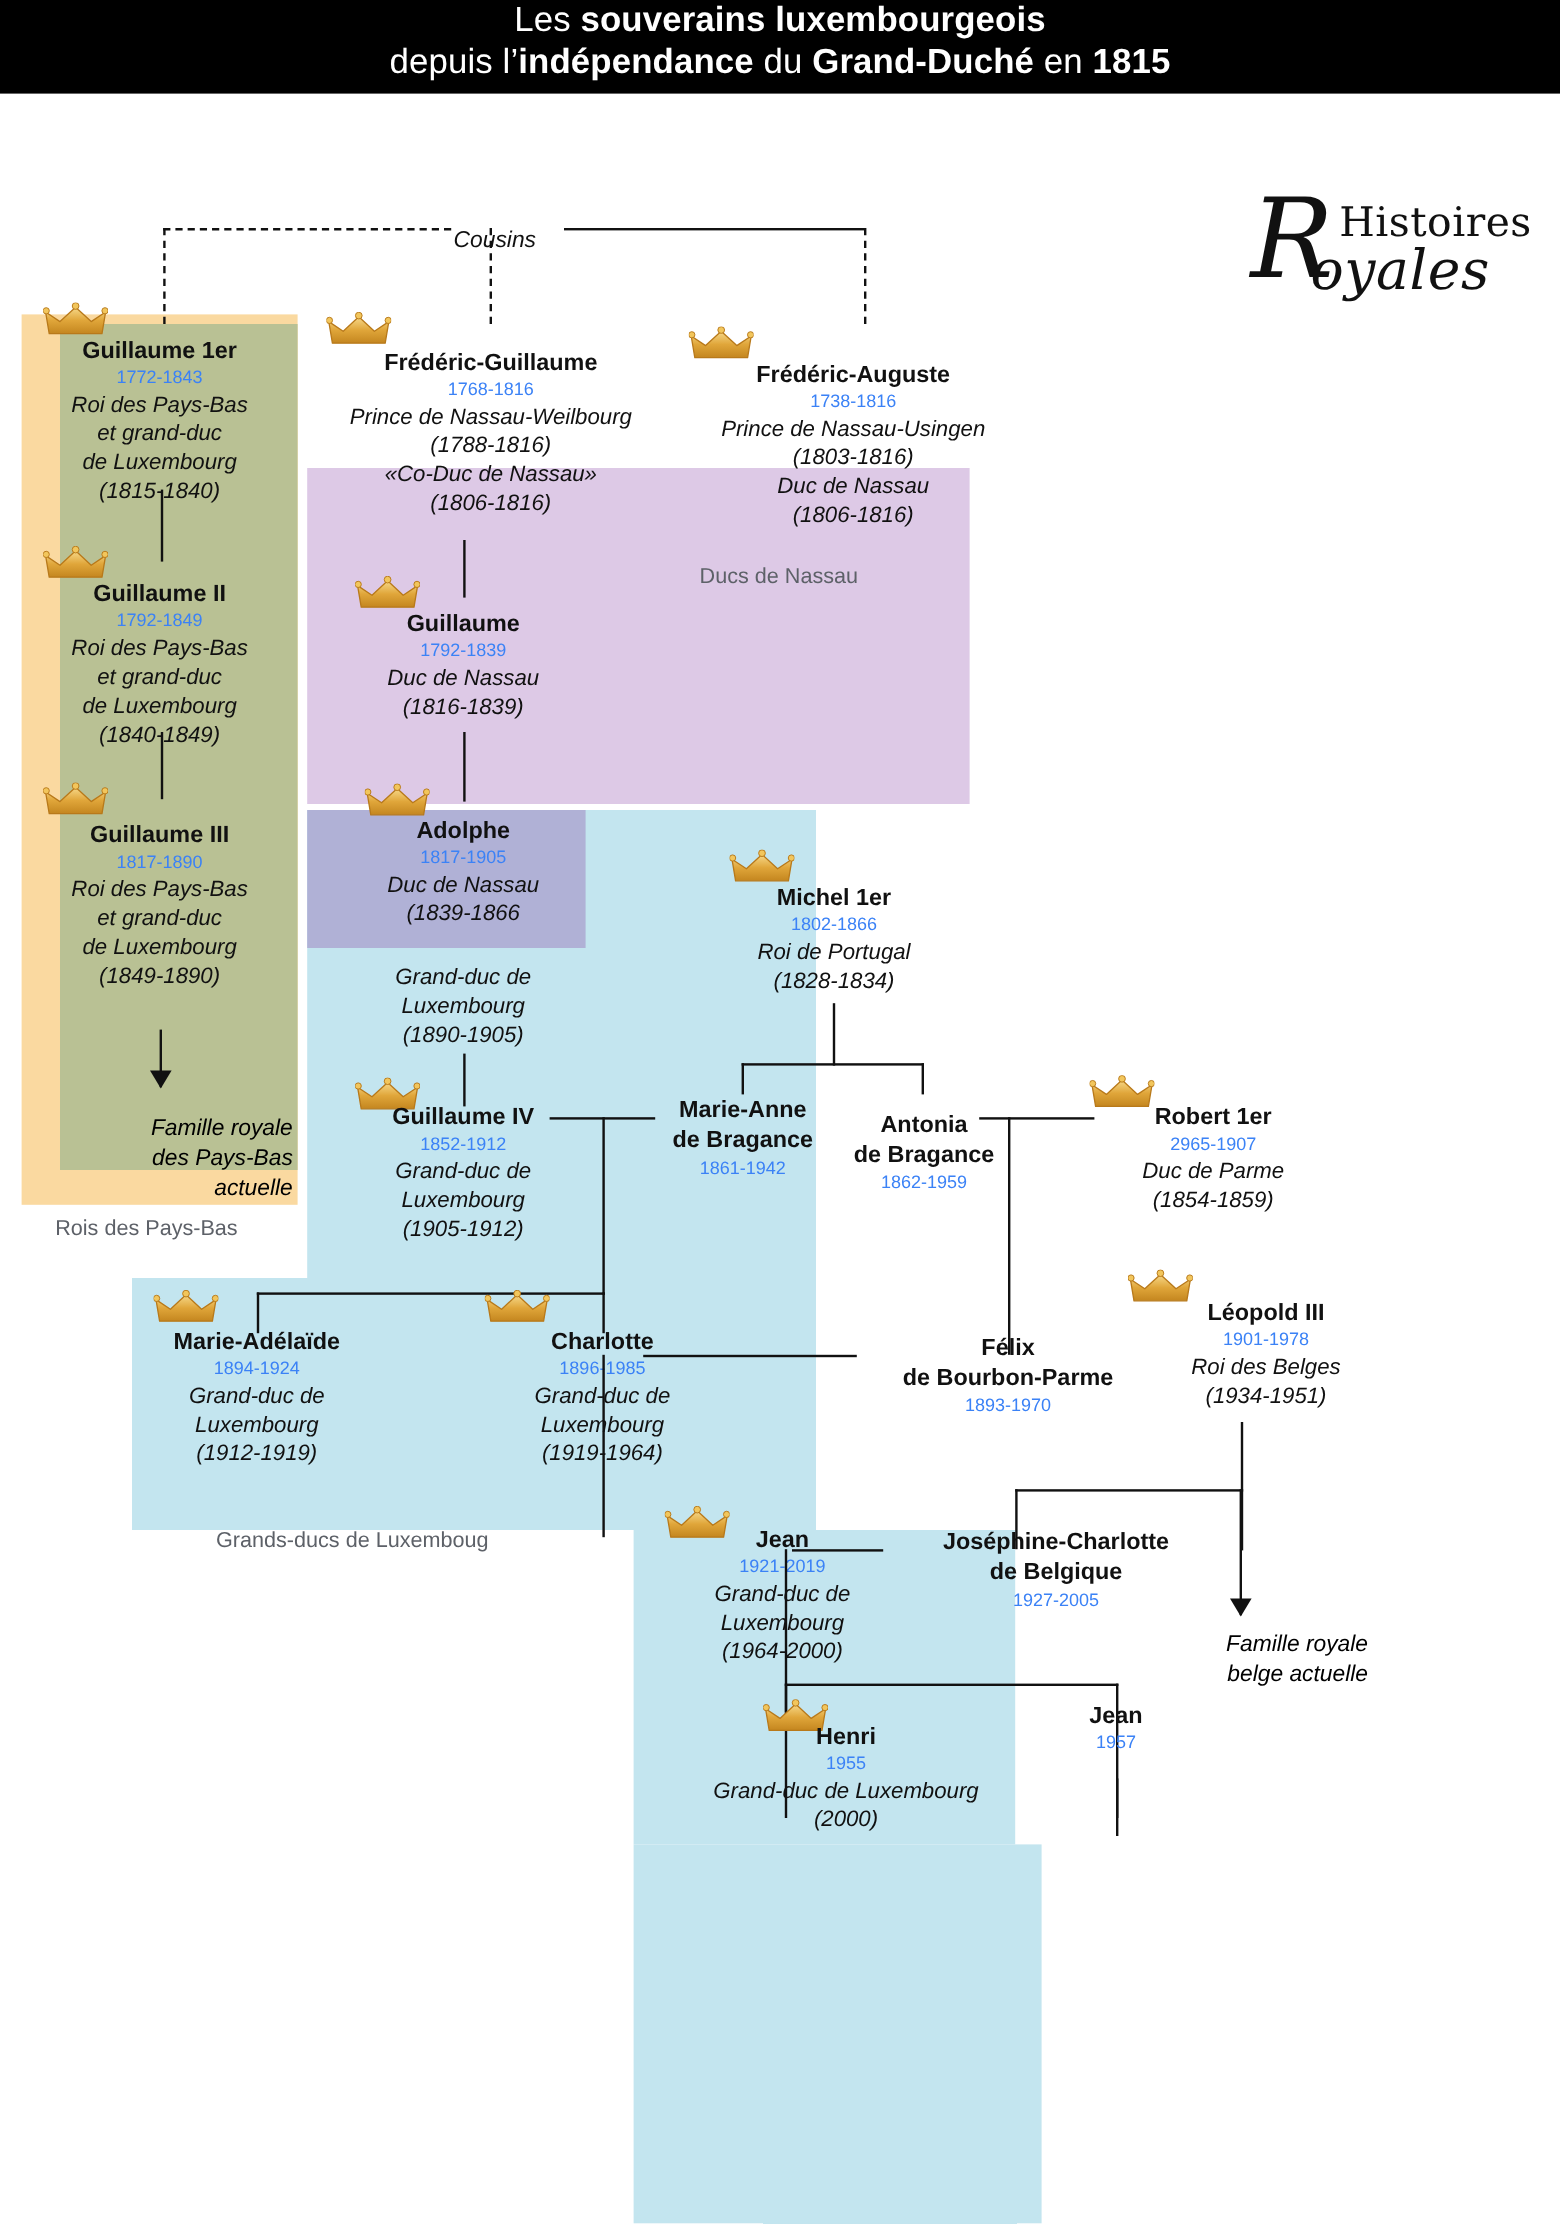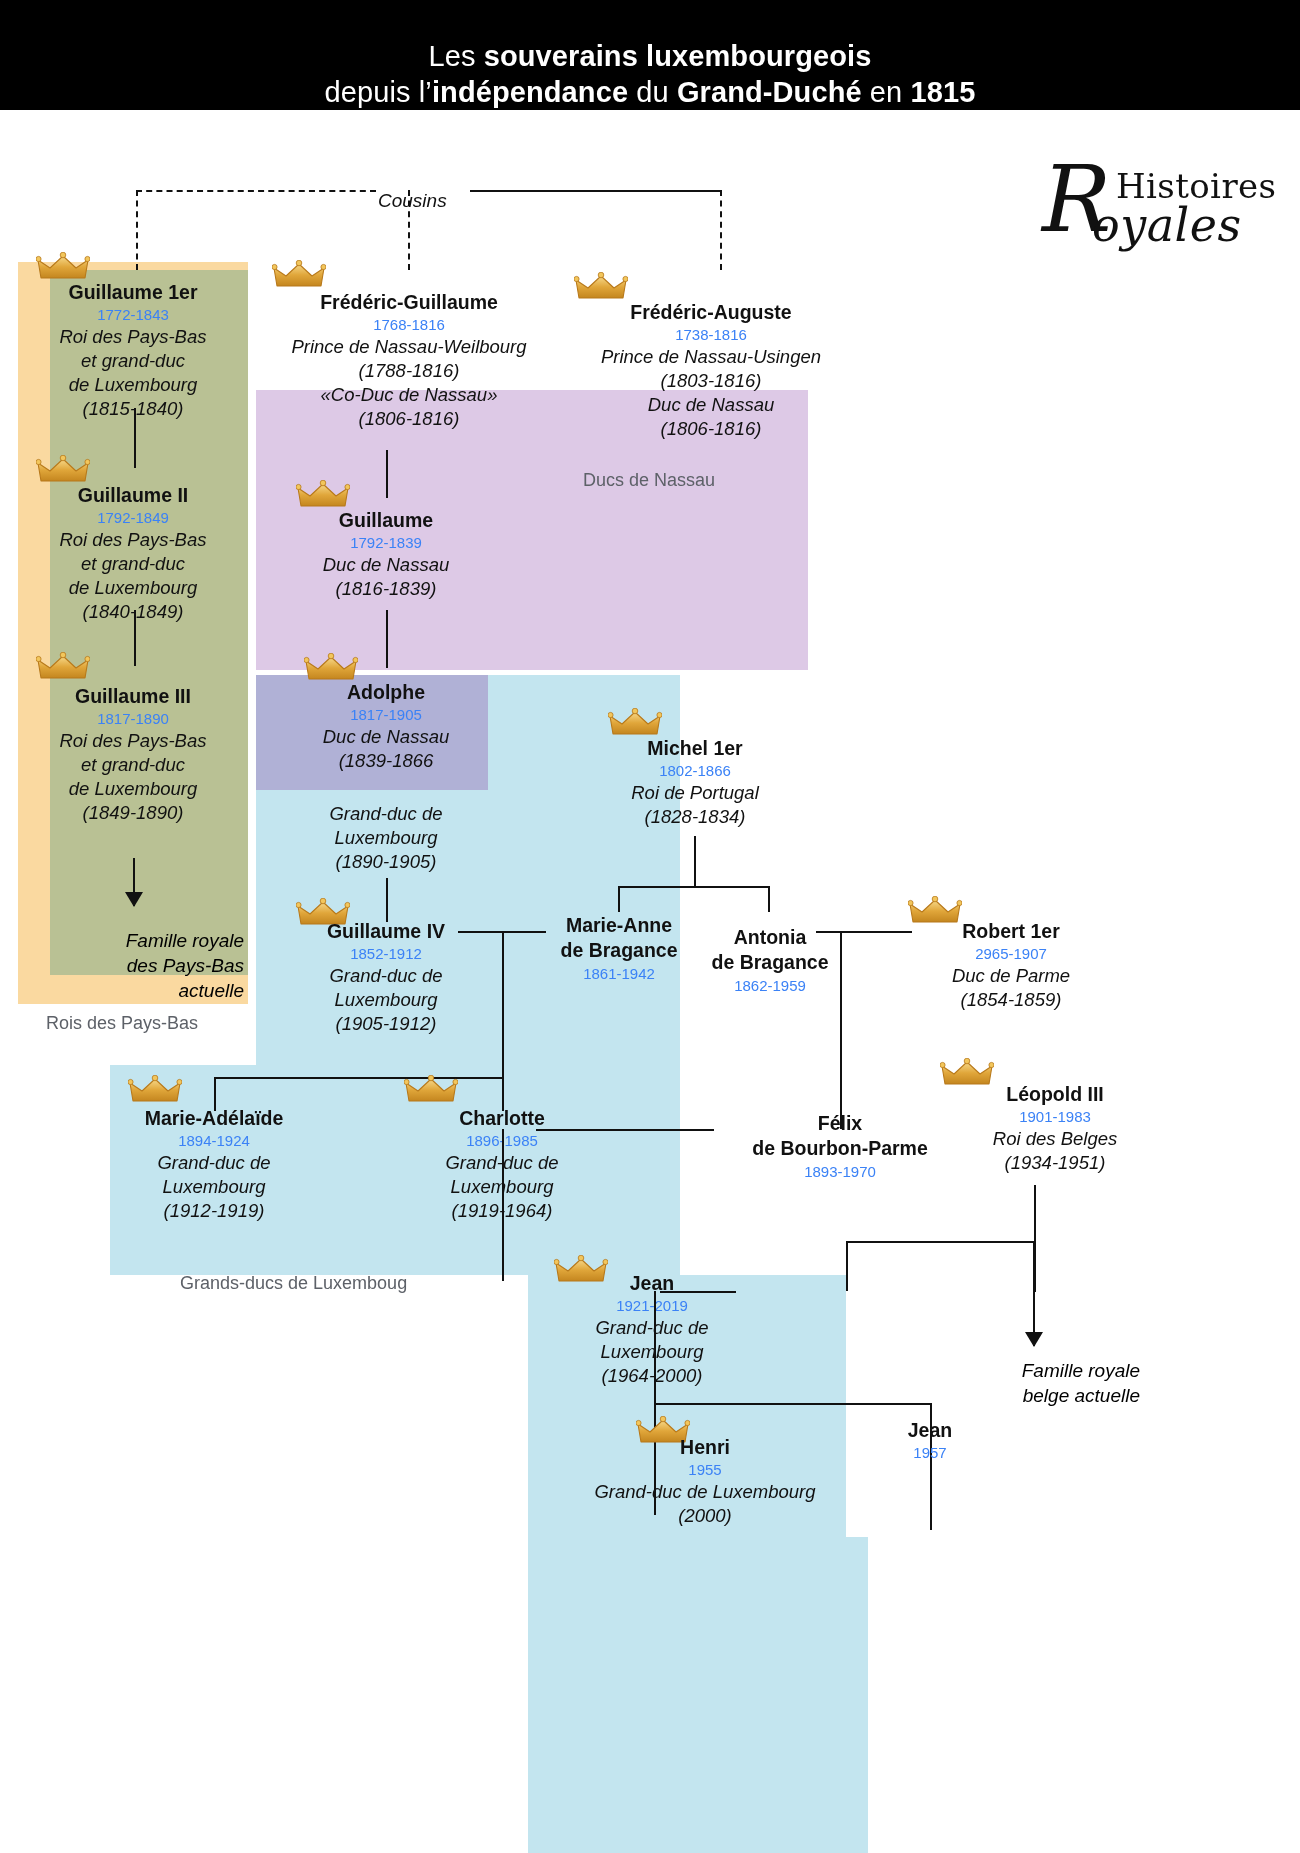--- a/index.html
+++ b/index.html
@@ -5,23 +5,23 @@
   html,body{margin:0;padding:0;}
   body{
     width:1300px;height:1853px;position:relative;overflow:hidden;
     background:#ffffff;
     font-family:"Liberation Sans","DejaVu Sans",sans-serif;
     color:#1a1a1a;
   }
 
   
   #header{
-    position:absolute;left:0;top:0;width:1300px;height:110px;
+    position:absolute;left:0;top:0;width:1300px;height:78px;
     background:#000000;color:#ffffff;
-    display:flex;flex-direction:column;align-items:center;justify-content:flex-end;
+    display:flex;flex-direction:column;align-items:center;justify-content:flex-start;
     line-height:1.22;
   }
   .hd-line{font-size:29px;letter-spacing:.1px;white-space:nowrap;}
   .hd-line b{font-weight:700;}
 
   
   #canvas{position:absolute;left:0;top:110px;width:1300px;height:1743px;}
 
   
   .band{position:absolute;}
@@ -391,21 +391,21 @@
   <div class="crown" style="left:940px;top:948px;">
     <svg viewBox="0 0 54 30">
         <path d="M5 26 L2 8 L14 16 L27 4 L40 16 L52 8 L49 26 Z" fill="url(#g1)" stroke="#b8791a" stroke-width="1.1" stroke-linejoin="round"></path>
         <circle cx="2.5" cy="7" r="2.6" fill="#f2c65c" stroke="#b8791a" stroke-width="0.8"></circle>
         <circle cx="27" cy="3" r="2.8" fill="#f2c65c" stroke="#b8791a" stroke-width="0.8"></circle>
         <circle cx="51.5" cy="7" r="2.6" fill="#f2c65c" stroke="#b8791a" stroke-width="0.8"></circle>
       </svg>
   </div>
   <div class="person" style="left:930px;top:972px;width:250px;">
     <div class="p-name">Léopold III</div>
-    <div class="p-years">1901-1983</div>
+    <div class="p-years">1901-1978</div>
     <div class="p-role">Roi des Belges</div>
     <div class="p-reign">(1934-1951)</div>
   </div>
 
   <div class="ln v" style="left:1034px;top:1075px;height:107px;"></div>
   <div class="ln h" style="left:846px;top:1131px;width:190px;"></div>
   <div class="ln v" style="left:846px;top:1131px;height:50px;"></div>
   <div class="arrow" style="left:1034px;top:1131px;height:105px;"></div>
   <div class="note" style="left:930px;top:1248px;width:210px;">
     <div>Famille royale</div>
@@ -425,20 +425,25 @@
   <div class="person" style="left:528px;top:1161px;width:248px;">
     <div class="p-name">Jean</div>
     <div class="p-years">1921-2019</div>
     <div class="p-role">Grand-duc de</div>
     <div class="p-role">Luxembourg</div>
     <div class="p-reign">(1964-2000)</div>
   </div>
 
   <div class="ln h" style="left:660px;top:1181px;width:76px;"></div>
 
+  <div class="person" style="left:730px;top:1163px;width:300px;">
+    <div class="p-name">Joséphine-Charlotte</div>
+    <div class="p-name">de Belgique</div>
+    <div class="p-years">1927-2005</div>
+  </div>
 
   <div class="ln v" style="left:654px;top:1181px;height:136px;"></div>
   <div class="ln h" style="left:654px;top:1293px;width:278px;"></div>
   <div class="ln v" style="left:654px;top:1293px;height:112px;"></div>
   <div class="ln v" style="left:930px;top:1293px;height:112px;"></div>
 
   <div class="crown" style="left:636px;top:1306px;">
     <svg viewBox="0 0 54 30">
         <path d="M5 26 L2 8 L14 16 L27 4 L40 16 L52 8 L49 26 Z" fill="url(#g1)" stroke="#b8791a" stroke-width="1.1" stroke-linejoin="round"></path>
         <circle cx="2.5" cy="7" r="2.6" fill="#f2c65c" stroke="#b8791a" stroke-width="0.8"></circle>

